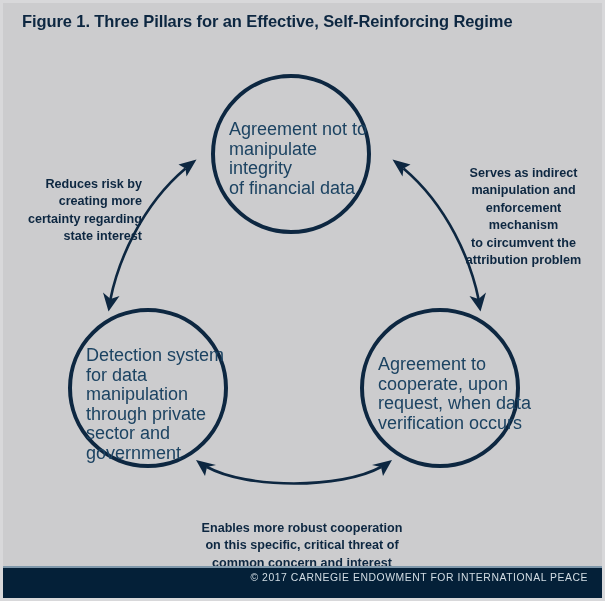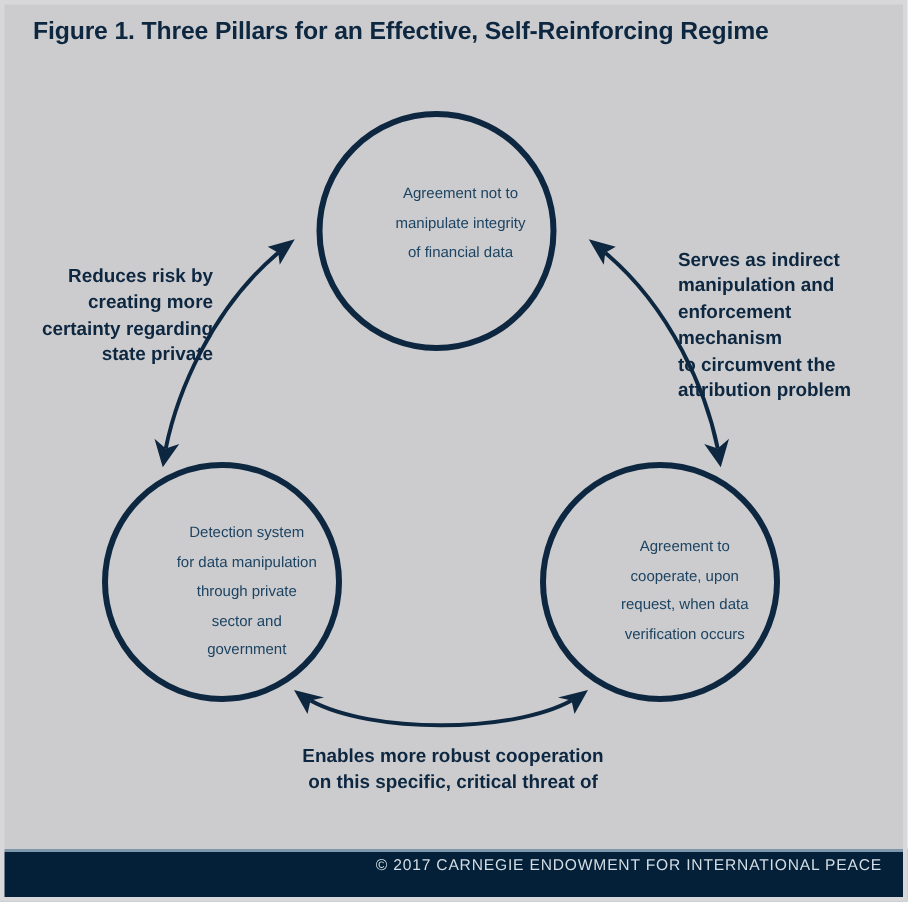--- a/index.html
+++ b/index.html
@@ -56,23 +56,23 @@
     fill: none;
     stroke: #0d2741;
     stroke-width: 2.6;
   }
   .arrow-head {
     fill: #0d2741;
     stroke: none;
   }
   .circle-label {
     position: absolute;
-    text-align: center;
+    text-align: left;
     color: #1c4362;
-    font-size: 10px;
+    font-size: 18px;
     line-height: 19.5px;
     font-weight: normal;
     padding-left: 16px;
   }
   #circle-label-top {
     left: 213px;
     top: 120px;
     width: 156px;
   }
   #circle-label-left {
@@ -95,25 +95,25 @@
   #annotation-left {
     left: 10px;
     top: 176px;
     width: 132px;
     text-align: right;
   }
   #annotation-right {
     left: 452px;
     top: 165px;
     width: 143px;
-    text-align: left;
+    text-align: center;
   }
   #annotation-bottom {
     left: 152px;
-    top: 496px;
+    top: 520px;
     width: 300px;
     text-align: center;
   }
   #footer-band {
     position: absolute;
     left: 0;
     bottom: 0;
     width: 605px;
     height: 35px;
     background: #042038;
@@ -185,33 +185,34 @@
     <span>Agreement to</span><br>
     <span>cooperate, upon</span><br>
     <span>request, when data</span><br>
     <span>verification occurs</span>
   </div>
 
   <div class="annotation" id="annotation-left">
     <span>Reduces risk by</span><br>
     <span>creating more</span><br>
     <span>certainty regarding</span><br>
-    <span>state private</span>
+    <span>state interest</span>
   </div>
 
   <div class="annotation" id="annotation-right">
     <span>Serves as indirect</span><br>
     <span>manipulation and</span><br>
     <span>enforcement mechanism</span><br>
     <span>to circumvent the</span><br>
     <span>attribution problem</span>
   </div>
 
   <div class="annotation" id="annotation-bottom">
     <span>Enables more robust cooperation</span><br>
     <span>on this specific, critical threat of</span><br>
+    <span>common concern and interest</span>
   </div>
 
   <div id="footer-band">
     <div id="footer-credit">© 2017 CARNEGIE ENDOWMENT FOR INTERNATIONAL PEACE</div>
   </div>
 
 </div>
 
 </body></html>

